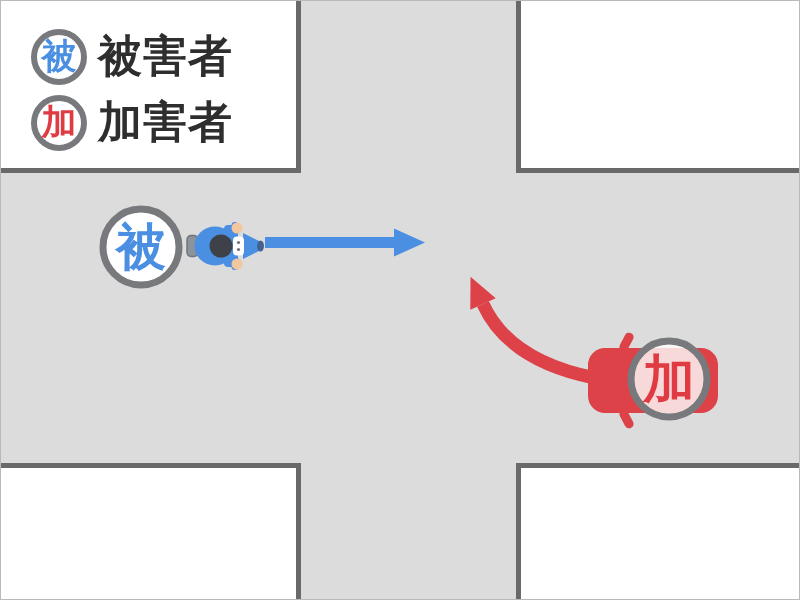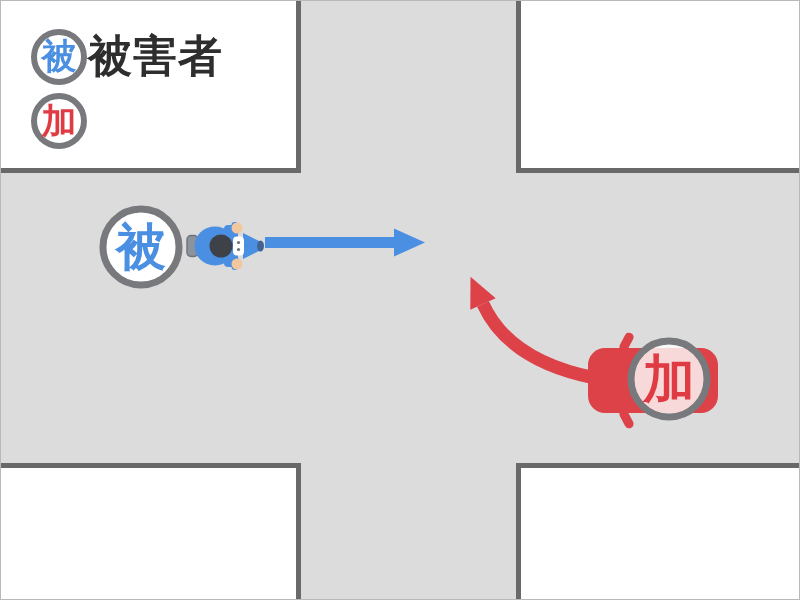--- a/index.html
+++ b/index.html
@@ -20,21 +20,21 @@
   
   .legend{position:absolute;left:30px;top:26px;}
   .legend-row{display:flex;align-items:center;margin-bottom:7px;}
   .legend-badge{
     width:44px;height:44px;border:6px solid #77797c;border-radius:50%;
     background:#ffffff;display:flex;align-items:center;justify-content:center;
     font-size:35px;font-weight:bold;line-height:1;flex:0 0 auto;
   }
   .legend-badge.blue{color:#4a8fe2;}
   .legend-badge.red{color:#e03a42;}
-  .legend-label{margin-left:1px;font-size:44px;font-weight:bold;color:#2e2e2e;letter-spacing:1px;white-space:nowrap;}
+  .legend-label{margin-left:11px;font-size:44px;font-weight:bold;color:#2e2e2e;letter-spacing:1px;white-space:nowrap;}
   
   .overlay{position:absolute;left:0;top:0;width:800px;height:600px;}
   .marker-text{font-family:"DejaVu Sans",sans-serif;font-weight:bold;text-anchor:middle;}
 </style>
 </head>
 <body>
 
 <div class="canvas">
 
   <div class="road-h"></div>
@@ -45,20 +45,21 @@
   <div class="block block-bl"></div>
   <div class="block block-br"></div>
 
   <div class="legend">
     <div class="legend-row">
       <div class="legend-badge blue">被</div>
       <div class="legend-label">被害者</div>
     </div>
     <div class="legend-row">
       <div class="legend-badge red">加</div>
+      <div class="legend-label">加害者</div>
     </div>
   </div>
 
   <svg class="overlay" viewBox="0 0 800 600">
 
     <g>
       <rect x="264" y="236" width="130" height="11" fill="#4a8fe2"></rect>
       <polygon points="393,227.5 424,241.5 393,255.5" fill="#4a8fe2"></polygon>
     </g>
 

